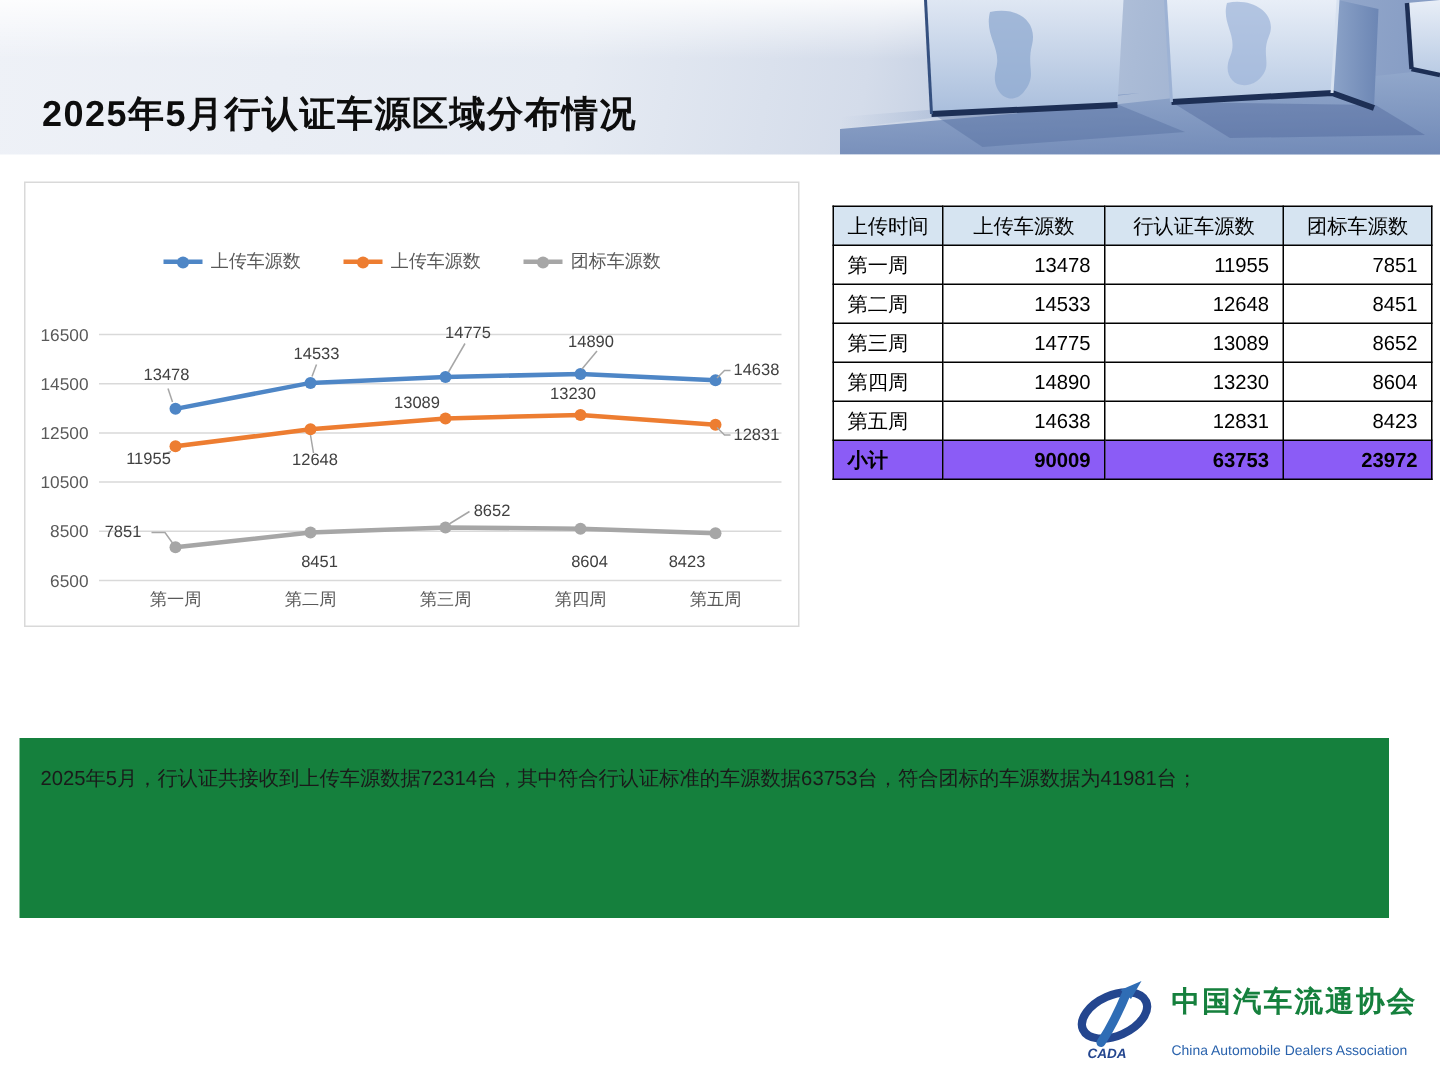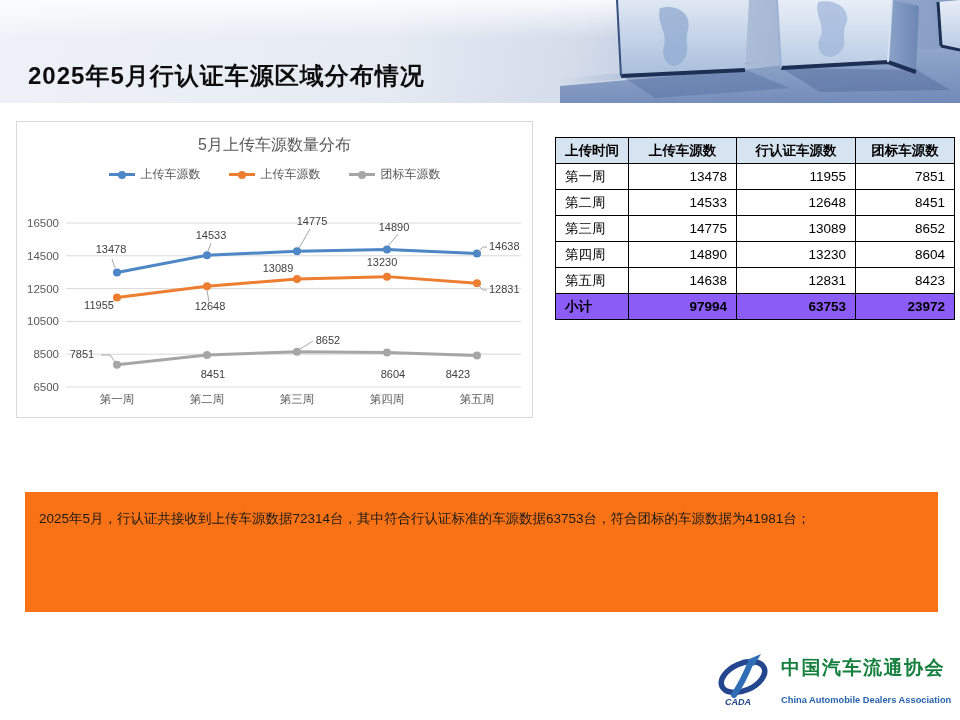--- a/index.html
+++ b/index.html
@@ -22,34 +22,34 @@
   .lg-marker{display:inline-block;width:26px;height:3px;background:currentColor;position:relative;}
   .lg-dot{position:absolute;left:50%;top:50%;transform:translate(-50%,-50%);width:8px;height:8px;border-radius:50%;background:currentColor;}
   .lg-label{font-size:12px;color:#595959;}
   #chart-svg{position:absolute;left:0;top:81px;}
   .axis-lbl{font-size:11.5px;fill:#595959;}
   .dl{font-size:11px;fill:#404040;}
 
   
   .data-table{position:absolute;left:555px;top:137px;border-collapse:collapse;table-layout:fixed;}
   .data-table th,.data-table td{border:1px solid #000;font-size:13.5px;color:#000;padding:0 9px;height:26px;box-sizing:border-box;white-space:nowrap;}
-  .data-table th{background:#d6e4f1;font-weight:700;text-align:center;}
+  .data-table th{background:#d6e4f1;font-weight:400;text-align:center;}
   .data-table td{text-align:right;background:#fff;}
   .data-table td.rowhead{text-align:left;}
   .data-table tr.total td{background:#8b5cf6;font-weight:700;}
 
   
-  .summary{position:absolute;left:25px;top:492px;width:913px;height:120px;background:#f97316;box-sizing:border-box;padding:17px 14px 0 14px;}
+  .summary{position:absolute;left:13px;top:492px;width:913px;height:120px;background:#15803d;box-sizing:border-box;padding:17px 14px 0 14px;}
   .summary p{margin:0 0 15px 0;font-size:13.5px;color:#1a1a1a;line-height:1.45;}
 
   
   .logo{position:absolute;left:714px;top:652px;display:flex;align-items:center;}
   .logo-text{margin-left:9px;}
   .logo-cn{font-size:19px;font-weight:700;color:#15803d;letter-spacing:1.5px;white-space:nowrap;}
-  .logo-en{font-size:9.3px;color:#2a63ad;margin-top:14px;white-space:nowrap;font-weight:bold;}
+  .logo-en{font-size:9.3px;color:#2a63ad;margin-top:14px;white-space:nowrap;}
 </style>
 </head>
 <body>
 
 <div class="banner">
   <div class="topfade"></div>
   <svg width="400" height="103" viewBox="0 0 400 103">
     <defs>
       <linearGradient id="faceA" x1="0" y1="0" x2="0" y2="1">
         <stop offset="0" stop-color="#dfe7f3"></stop>
@@ -92,21 +92,20 @@
     <path d="M258,2 C276,-2 292,10 286,24 C280,38 290,44 278,54 C266,62 254,52 260,38 C266,24 254,16 258,2 Z" fill="#9cb4d8" opacity="0.7"></path>
 
     <polygon points="378,2 400,0 400,50 381,46" fill="url(#faceB)"></polygon>
     <path d="M378,2 L381,46" stroke="#1d2f55" stroke-width="3" fill="none"></path>
     <path d="M381,46 L400,50" stroke="#1d2f55" stroke-width="3" fill="none"></path>
   </svg>
   <h1 class="page-title">2025年5月行认证车源区域分布情况</h1>
 </div>
 
 <section class="chart-card">
-  <div class="chart-title">5月上传车源数量分布</div>
   <div class="legend" id="legend">
       <span class="lg-item">
         <span class="lg-marker" style="color: rgb(78, 134, 198);">
           <span class="lg-dot"></span>
         </span>
         <span class="lg-label">上传车源数</span>
       </span>
       <span class="lg-item">
         <span class="lg-marker" style="color: rgb(237, 125, 49);">
           <span class="lg-dot"></span>
@@ -225,21 +224,21 @@
         <td>8604</td>
       </tr>
       <tr>
         <td class="rowhead">第五周</td>
         <td>14638</td>
         <td>12831</td>
         <td>8423</td>
       </tr>
       <tr class="total">
         <td class="rowhead">小计</td>
-        <td>97994</td>
+        <td>90009</td>
         <td>63753</td>
         <td>23972</td>
       </tr>
     </tbody>
 </table>
 
 <section class="summary">
   <p>2025年5月，行认证共接收到上传车源数据72314台，其中符合行认证标准的车源数据63753台，符合团标的车源数据为41981台；</p>
 </section>
 

